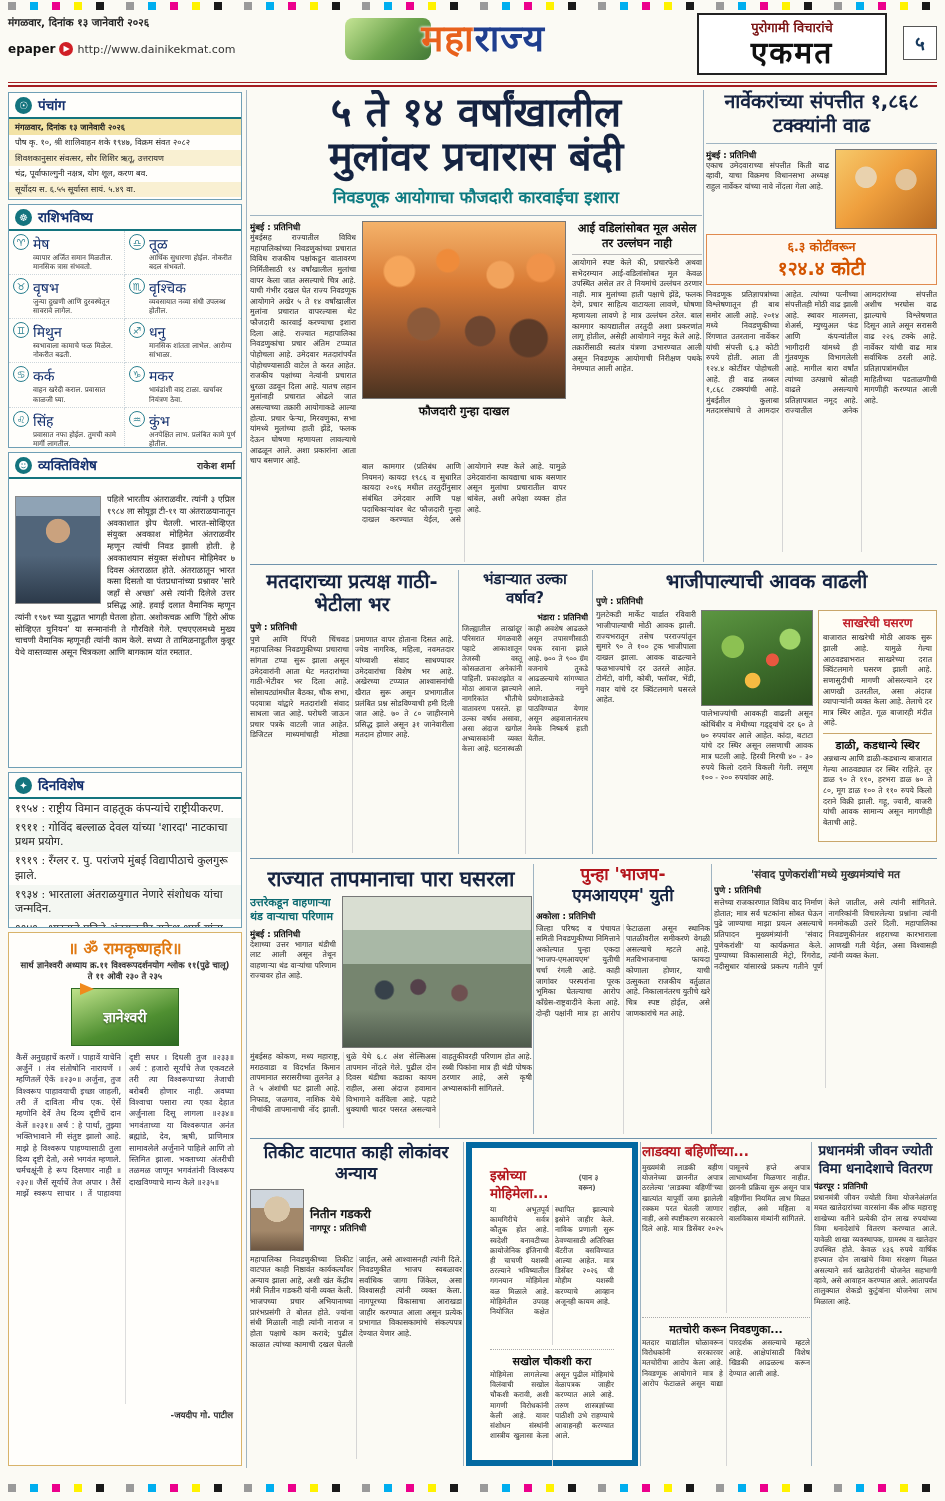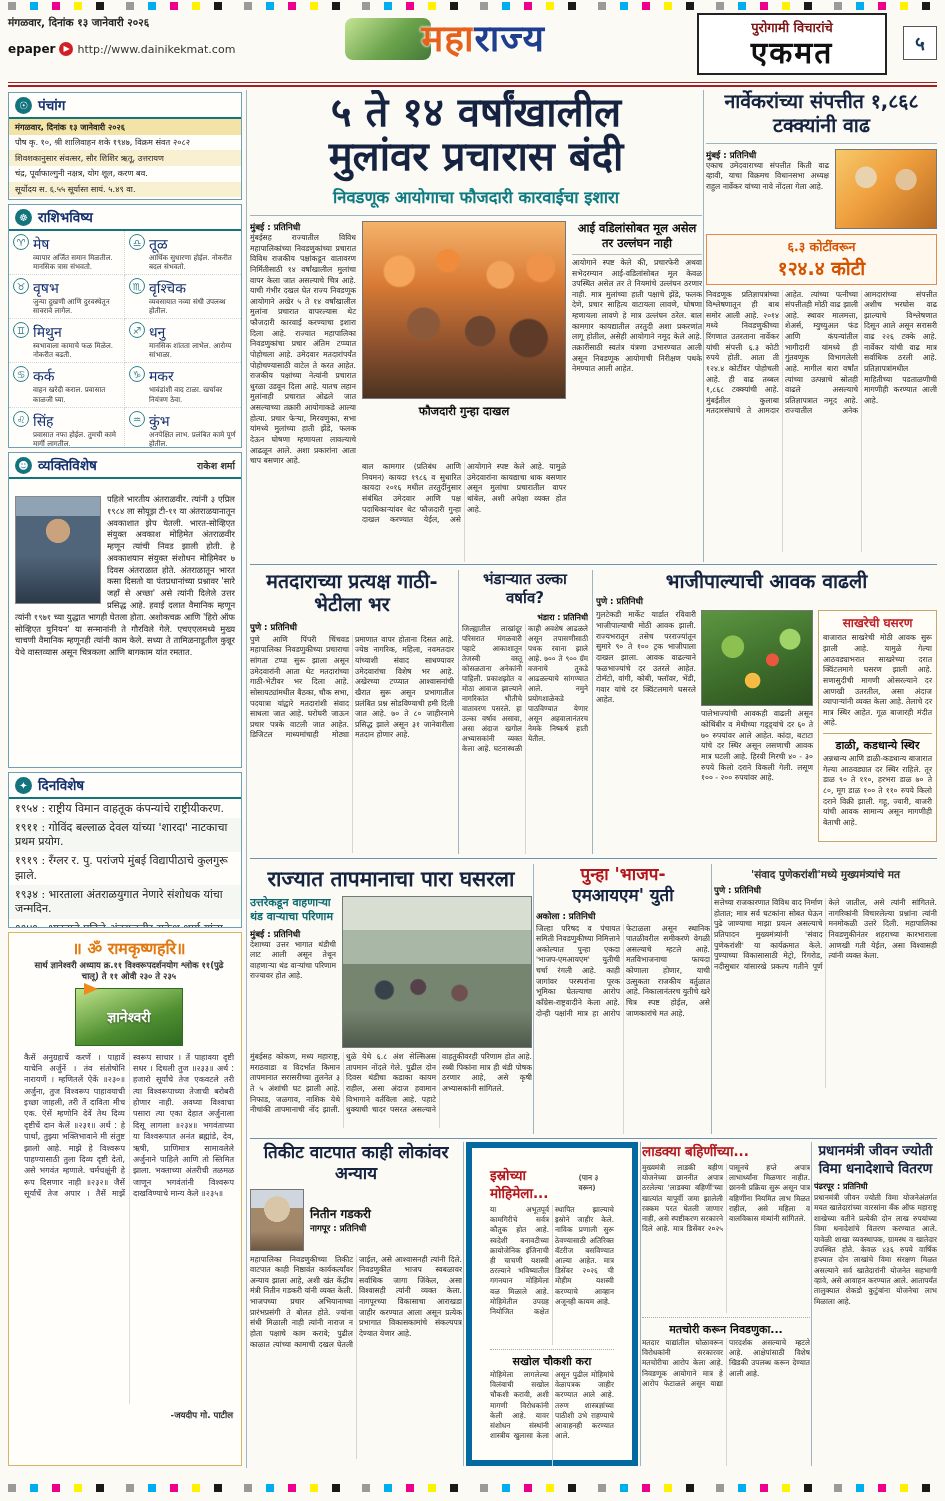--- a/index.html
+++ b/index.html
@@ -63,21 +63,21 @@
   .z-txt { font-size:7.1px; line-height:1.28; color:#333; }
 
   .vy-body { padding:15px 6px; font-size:8.3px; line-height:1.42; text-align:justify; color:#222; }
   .vy-photo { float:left; width:86px; height:108px; margin:2px 6px 2px 0; border:1px solid #888;
     background:radial-gradient(circle at 50% 32%, #caa27e 0 14%, transparent 15%),
     linear-gradient(180deg,#8fa3b5 0 18%,#51657a 18% 55%,#2c3a4a 100%); }
 
   .d-row { list-style:none; font-size:11px; line-height:1.3; padding:2.5px 6px; color:#222; }
   .d-row:nth-child(even){ background:#f4f7f2; }
 
-  #rambox { border:1.5px solid #d8b36a;padding-left:8px; }
+  #rambox { border:1.5px solid #d8b36a; }
   .ram-t { text-align:center; font-size:16px; font-weight:900; color:#e07912; padding:4px 0 1px; }
   .ram-sub { text-align:center; font-size:8.4px; font-weight:bold; color:#333; padding:0 8px 3px; line-height:1.35; }
   .ram-banner { width:108px; height:58px; margin:2px auto 4px; position:relative; border:1px solid #2f6b22;
     background:linear-gradient(160deg,#bfe28a,#4f8f31 60%,#2f6b22); color:#fff; font-weight:900; font-size:14px;
     display:flex; align-items:center; justify-content:center; text-shadow:0 1px 2px #0007; }
   .ram-flag { position:absolute; left:8px; top:-6px; width:0; height:0;
     border-left:14px solid #f08a1d; border-top:6px solid transparent; border-bottom:6px solid transparent; }
   .ram-body { padding:2px 7px; font-size:8px; line-height:1.42; text-align:justify; color:#2b2b3f;
     column-count:2; column-gap:8px; column-rule:1px solid #ddd; height:356px; overflow:hidden; }
   .ram-sign { text-align:right; font-size:8.6px; font-weight:bold; padding:3px 8px; color:#333; }
@@ -438,21 +438,21 @@
       <div class="btxt c2" style="height:140px; margin-top:3px; font-size:7.3px;">या अभूतपूर्व कामगिरीचे सर्वत्र कौतुक होत आहे. स्वदेशी बनावटीच्या क्रायोजेनिक इंजिनाची ही चाचणी यशस्वी ठरल्याने भविष्यातील गगनयान मोहिमेला बळ मिळाले आहे. मोहिमेतील उपग्रह नियोजित कक्षेत स्थापित झाल्याचे इस्रोने जाहीर केले. नाविक प्रणाली सुरू ठेवण्यासाठी अतिरिक्त बॅटरीज बसविण्यात आल्या आहेत. मात्र डिसेंबर २०२६ ची मोहीम यशस्वी करण्याचे आव्हान अजूनही कायम आहे.</div>
       <div class="cb-sub">सखोल चौकशी करा</div>
       <div class="btxt c2" style="height:120px; font-size:7.3px;">मोहिमेला लागलेल्या विलंबाची सखोल चौकशी करावी, अशी मागणी विरोधकांनी केली आहे. यावर संशोधन संस्थांनी शास्त्रीय खुलासा केला असून पुढील मोहिमांचे वेळापत्रक जाहीर करण्यात आले आहे. तरुण शास्त्रज्ञांच्या पाठीशी उभे राहण्याचे आवाहनही करण्यात आले.</div>
     </div>
   </div>
 
   <div class="art" id="ladkya" style="left:642px; top:1142px; width:168px; height:324px;">
     <div class="cb-title">लाडक्या बहिणींच्या...</div>
     <div class="btxt c2" style="height:150px; margin-top:3px; font-size:7.3px;">मुख्यमंत्री लाडकी बहीण योजनेच्या छाननीत अपात्र ठरलेल्या 'लाडक्या बहिणीं'च्या खात्यांत यापूर्वी जमा झालेली रक्कम परत घेतली जाणार नाही, असे स्पष्टीकरण सरकारने दिले आहे. मात्र डिसेंबर २०२५ पासूनचे हप्ते अपात्र लाभार्थ्यांना मिळणार नाहीत. छाननी प्रक्रिया सुरू असून पात्र बहिणींना नियमित लाभ मिळत राहील, असे महिला व बालविकास मंत्र्यांनी सांगितले.</div>
     <div class="cb-sub">मतचोरी करून निवडणुका...</div>
-    <div class="btxt c2" style="height:130px; font-size:7.3px;">मतदार याद्यांतील घोळावरून विरोधकांनी सरकारवर मतचोरीचा आरोप केला आहे. निवडणूक आयोगाने मात्र हे आरोप फेटाळले असून याद्या पारदर्शक असल्याचे म्हटले आहे. आक्षेपांसाठी विशेष खिडकी उपलब्ध करून देण्यात आली आहे.</div>
+    <div class="btxt c2" style="height:130px; font-size:7.3px;">मतदार याद्यांतील घोळावरून विरोधकांनी सरकारवर मतचोरीचा आरोप केला आहे. निवडणूक आयोगाने मात्र हे आरोप फेटाळले असून याद्या पारदर्शक असल्याचे म्हटले आहे. आक्षेपांसाठी विशेष खिडकी आढळल्ध करून देण्यात आली आहे.</div>
   </div>
 
   <div class="art" id="vima" style="left:814px; top:1142px; width:123px; height:324px;">
     <div class="hl">प्रधानमंत्री जीवन ज्योती विमा धनादेशाचे वितरण</div>
     <div class="byline" style="margin:3px 0 2px; font-size:8px;">पंढरपूर : प्रतिनिधी</div>
     <div class="btxt" style="font-size:7.4px;">प्रधानमंत्री जीवन ज्योती विमा योजनेअंतर्गत मयत खातेदारांच्या वारसांना बँक ऑफ महाराष्ट्र शाखेच्या वतीने प्रत्येकी दोन लाख रुपयांच्या विमा धनादेशांचे वितरण करण्यात आले. यावेळी शाखा व्यवस्थापक, ग्रामस्थ व खातेदार उपस्थित होते. केवळ ४३६ रुपये वार्षिक हप्त्यात दोन लाखांचे विमा संरक्षण मिळत असल्याने सर्व खातेदारांनी योजनेत सहभागी व्हावे, असे आवाहन करण्यात आले. आतापर्यंत तालुक्यात शेकडो कुटुंबांना योजनेचा लाभ मिळाला आहे.</div>
   </div>
 
   <div class="vr" style="left:246px; top:90px; height:1378px;"></div>
   <div class="vr" style="left:703px; top:90px; height:472px;"></div>

